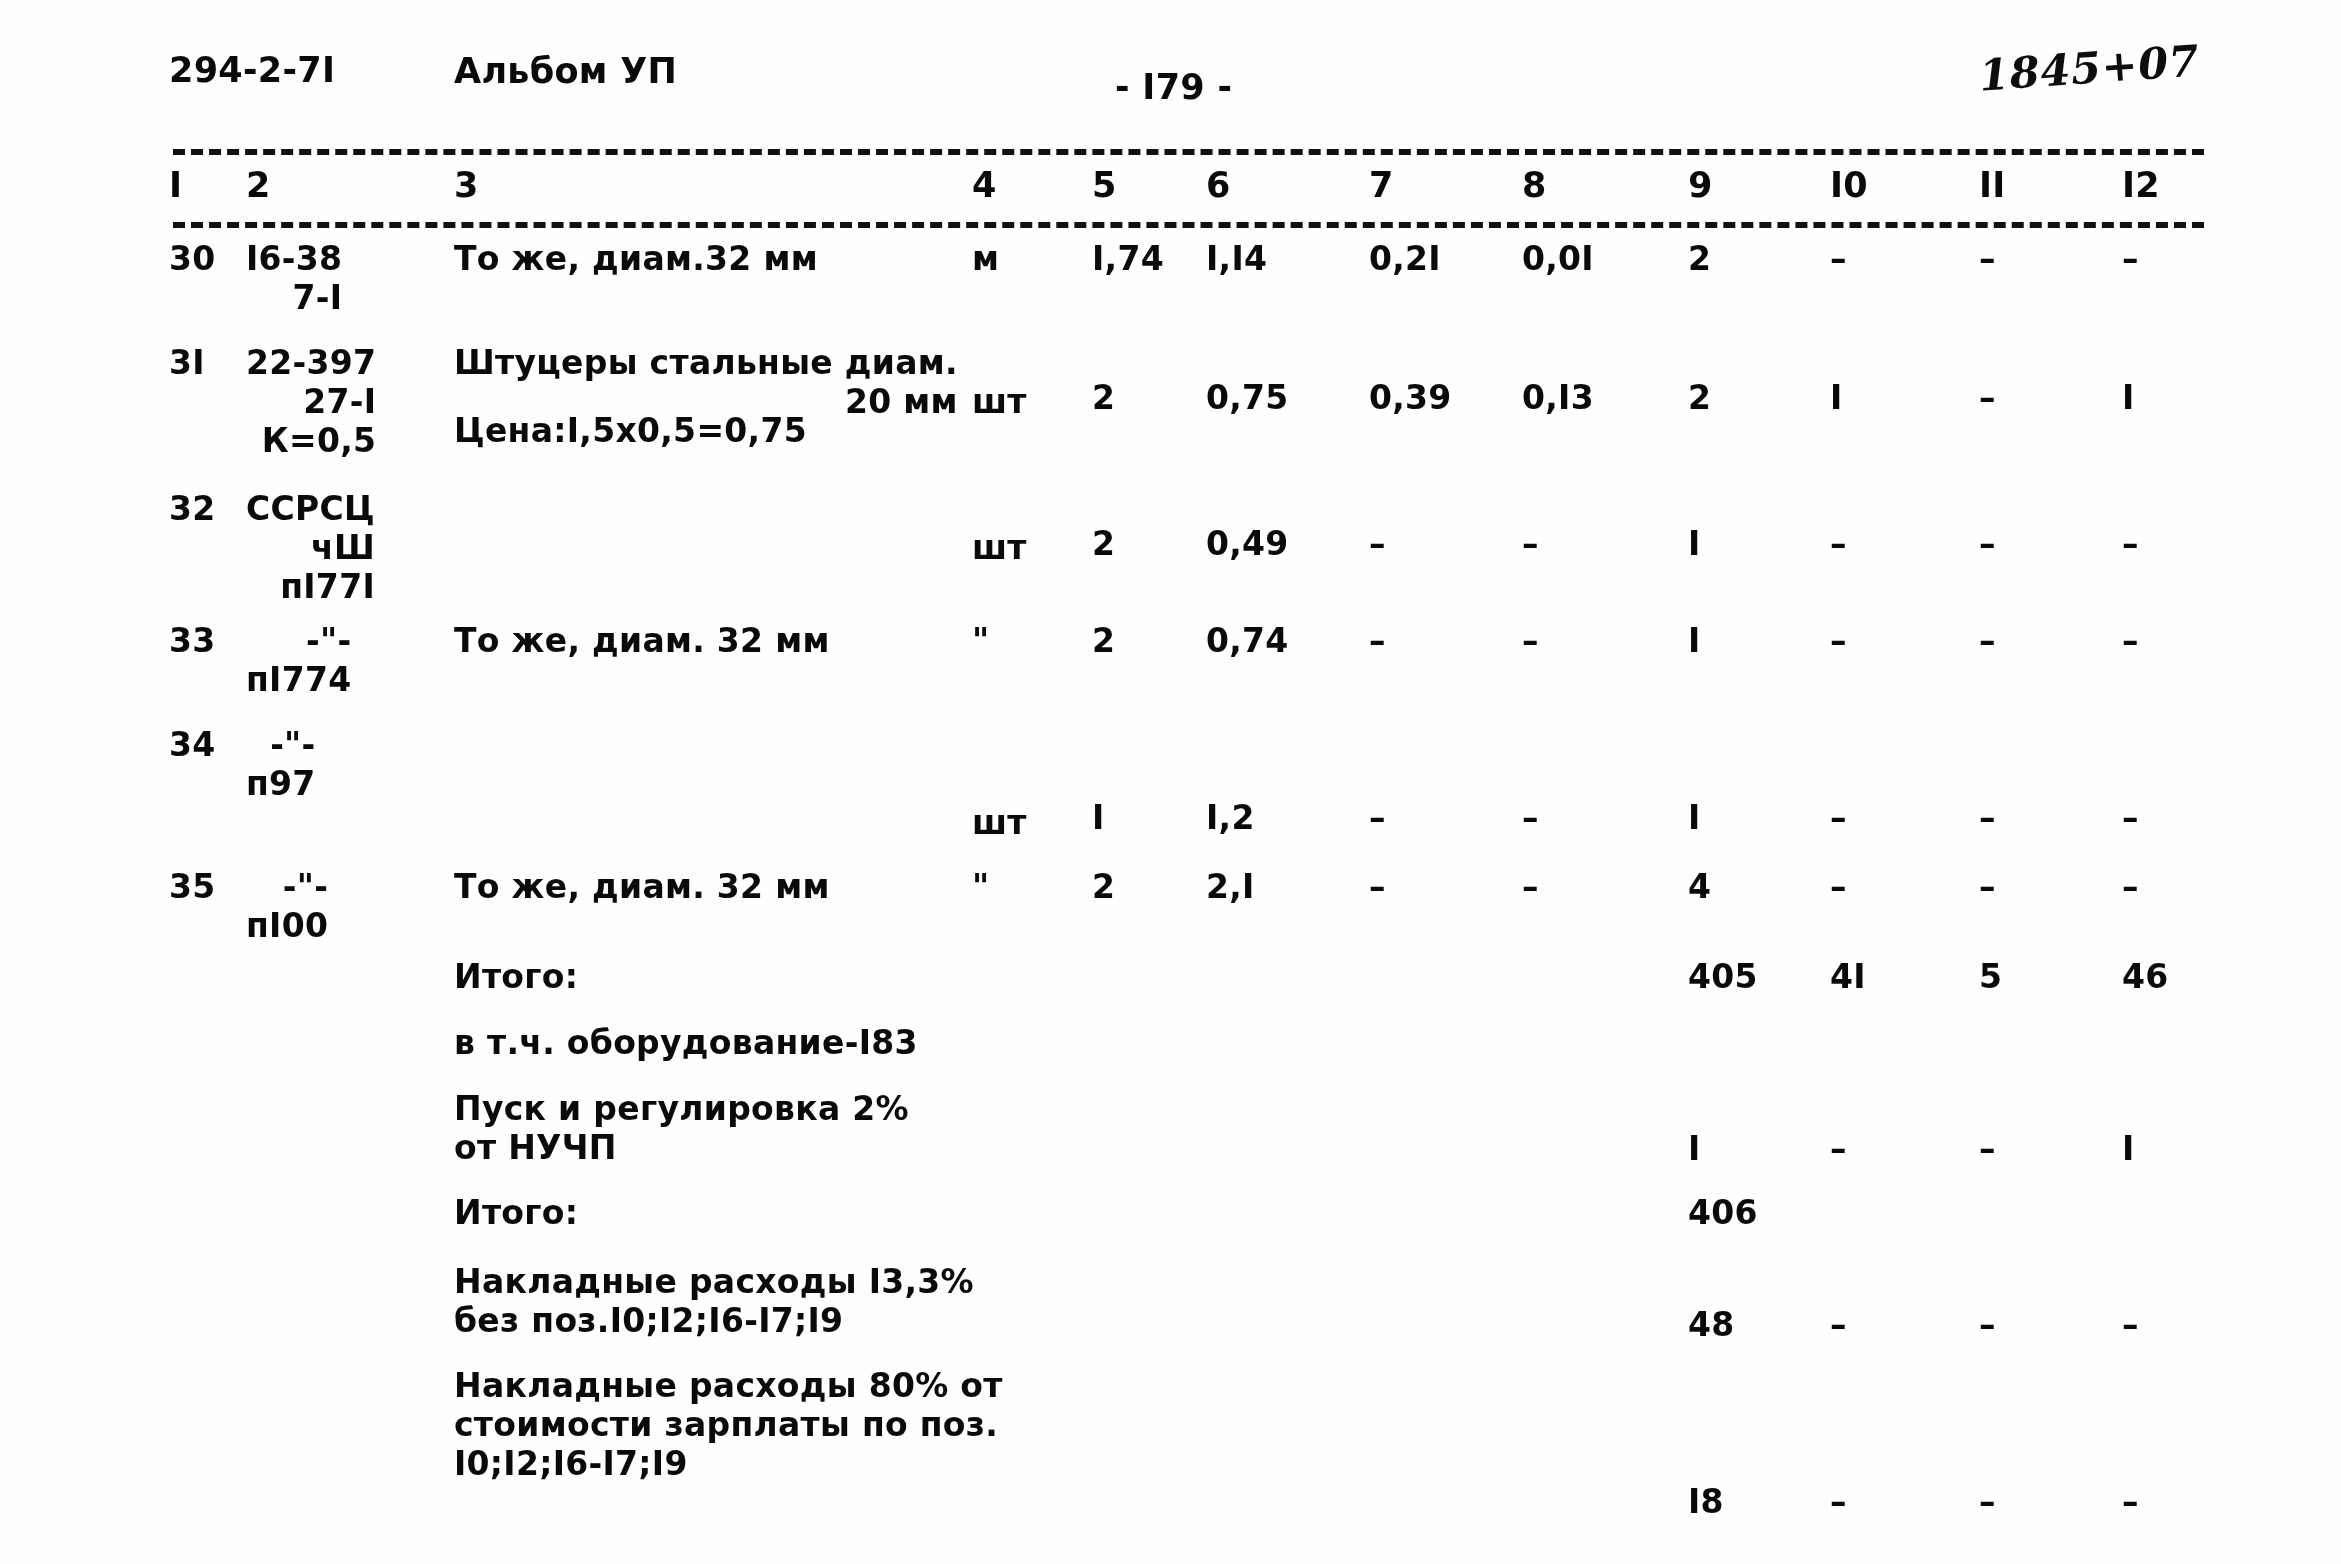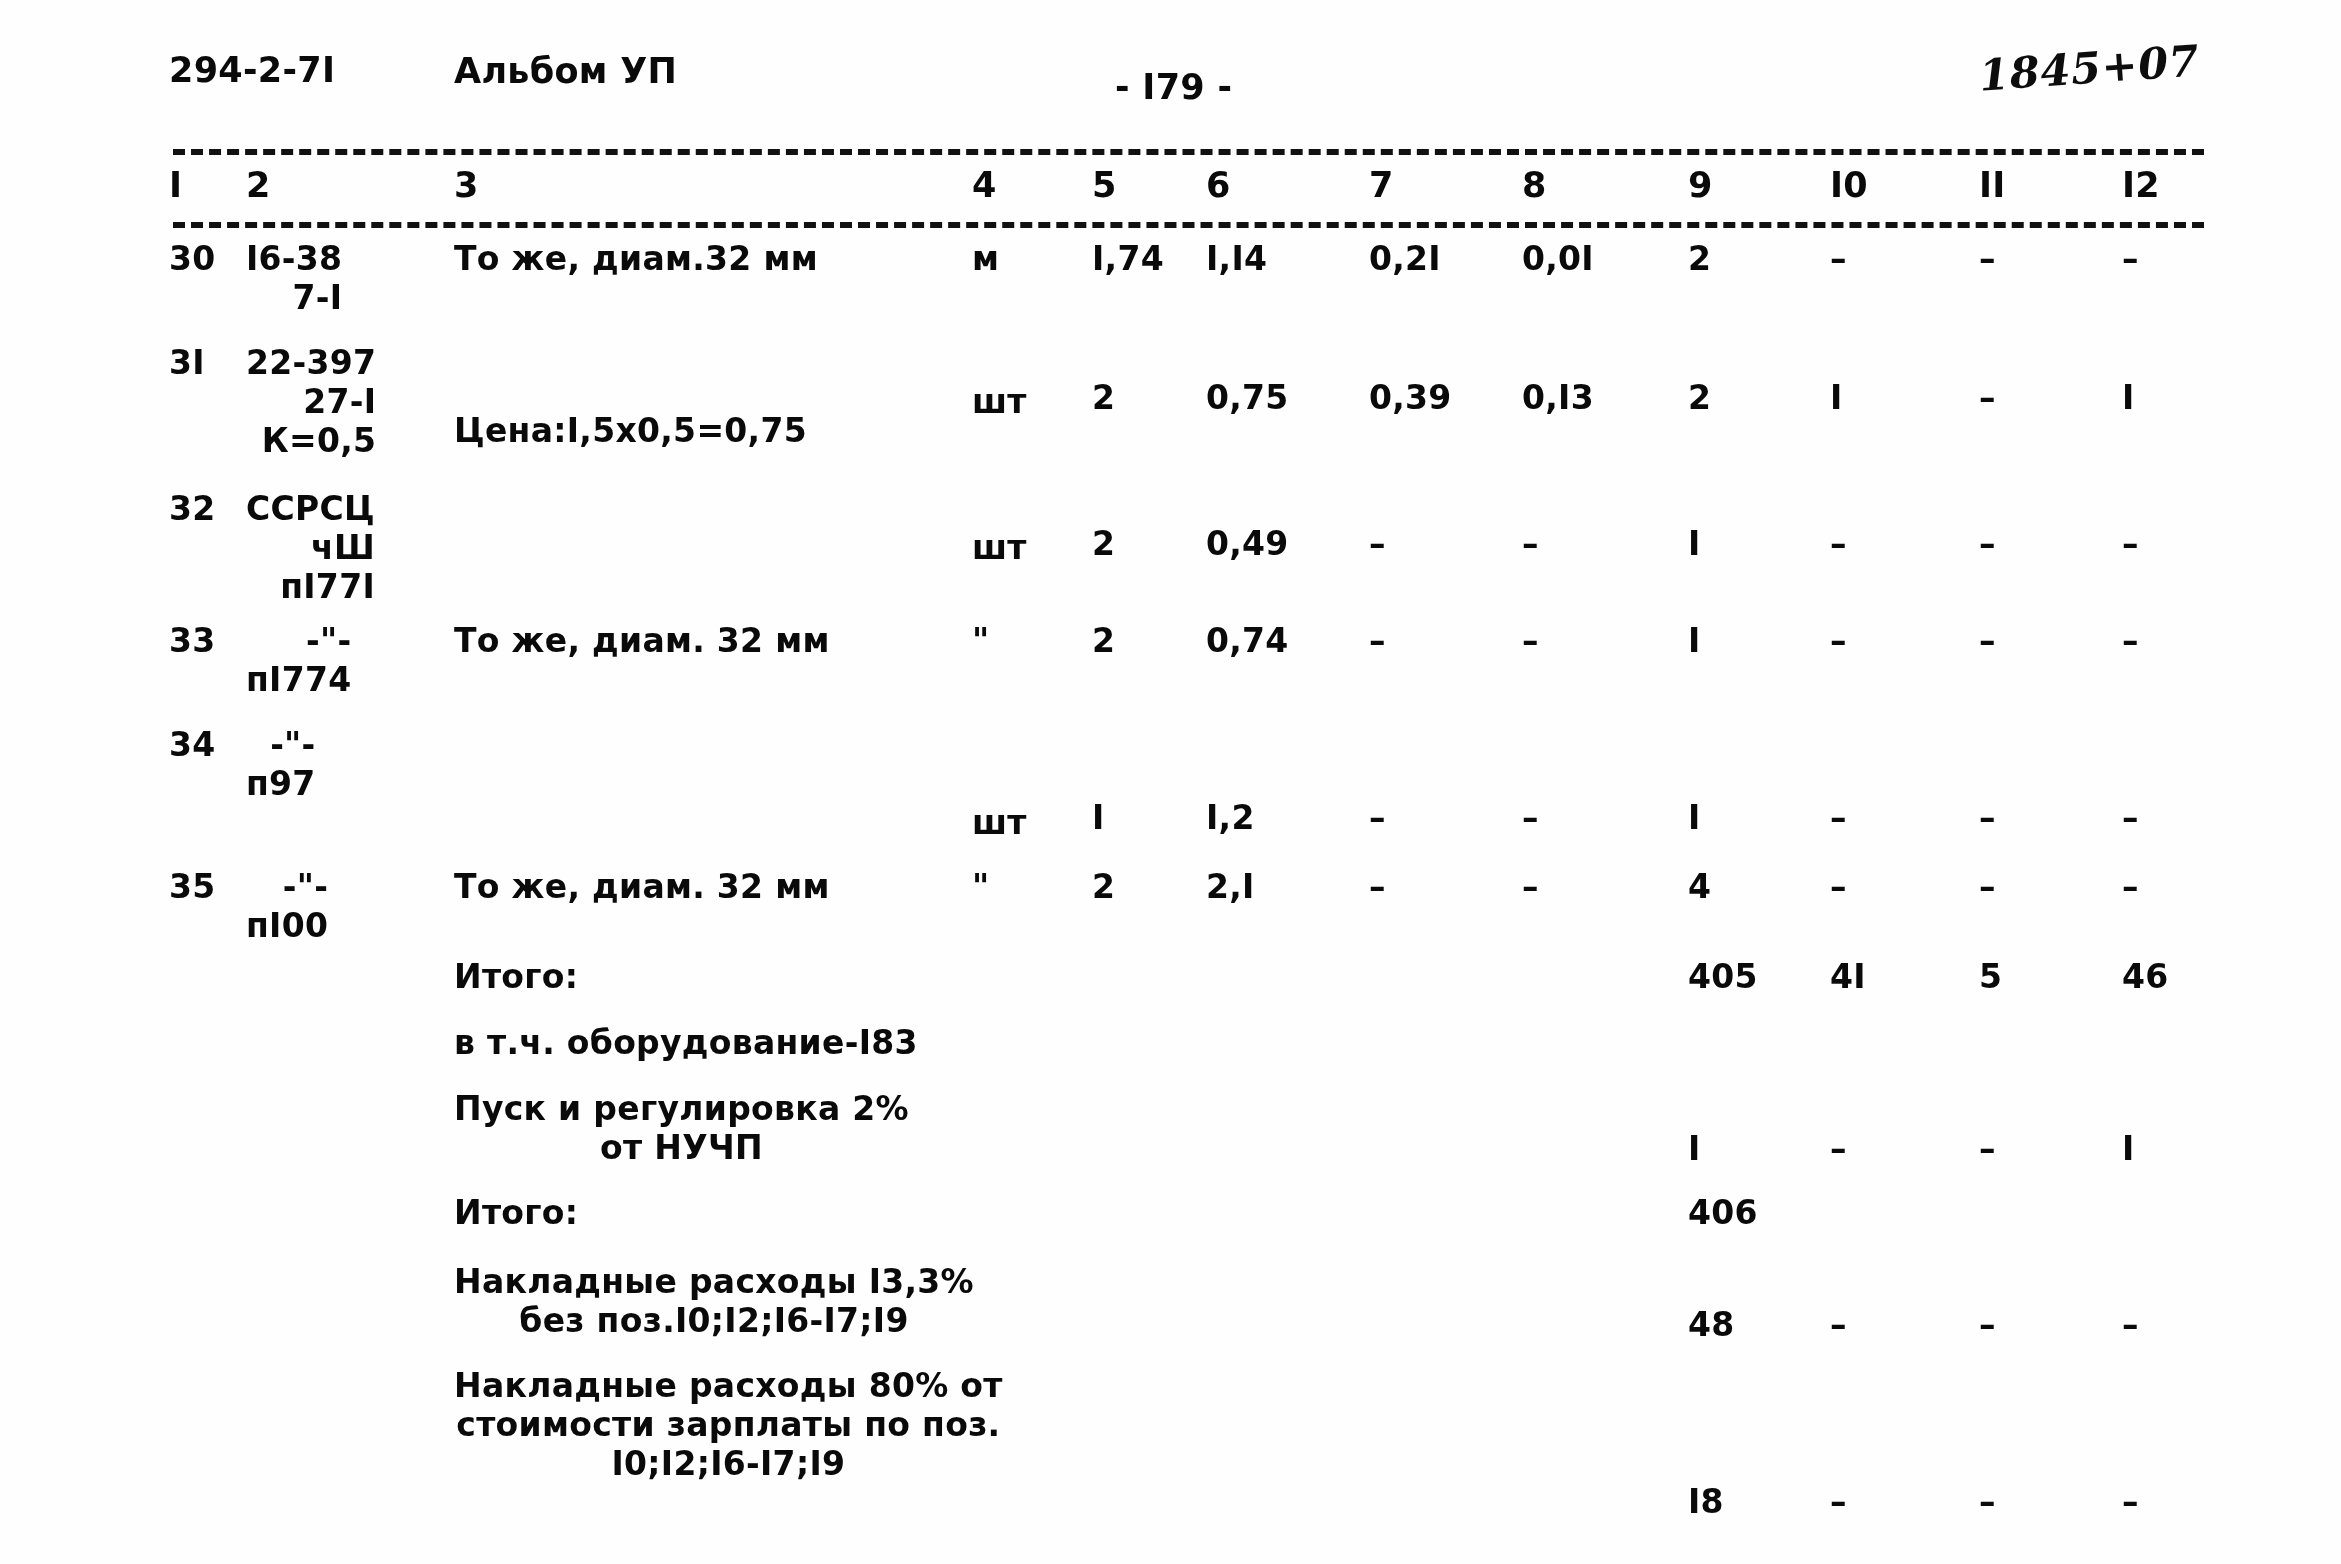--- a/index.html
+++ b/index.html
@@ -120,21 +120,21 @@
 
   
   .dash { font-size: 33px; }
 
   
   .summary {
     position: absolute;
     left: 0; right: 0;
     top: 957px;
   }
-  .sum-row { position: relative; width: 100%; text-align: center; }
+  .sum-row { position: relative; width: 100%; }
   .sum-label {
     position: absolute;
     left: 454px;
     font-size: 33px;
     line-height: 39px;
     white-space: pre-line;
     top: 0;
   }
   .sum-val {
     position: absolute;
@@ -189,20 +189,22 @@
       <div class="tw cell c10 dash">–</div>
       <div class="tw cell c11 dash">–</div>
       <div class="tw cell c12 dash">–</div>
     </div>
 
     <div class="row" style="height:146px;">
       <div class="tw cell c1">3I</div>
       <div class="tw cell c2 multiline">22-397
 27-I
 К=0,5</div>
+      <div class="tw cell c3 multiline">Штуцеры стальные диам.
+20 мм</div>
       <div class="tw cell c3" style="top:68px;">Цена:I,5x0,5=0,75</div>
       <div class="tw cell c4" style="top:39px;">шт</div>
       <div class="tw cell c5" style="top:35px;">2</div>
       <div class="tw cell c6" style="top:35px;">0,75</div>
       <div class="tw cell c7" style="top:35px;">0,39</div>
       <div class="tw cell c8" style="top:35px;">0,I3</div>
       <div class="tw cell c9" style="top:35px;">2</div>
       <div class="tw cell c10" style="top:35px;">I</div>
       <div class="tw cell c11 dash" style="top:35px;">–</div>
       <div class="tw cell c12" style="top:35px;">I</div>

